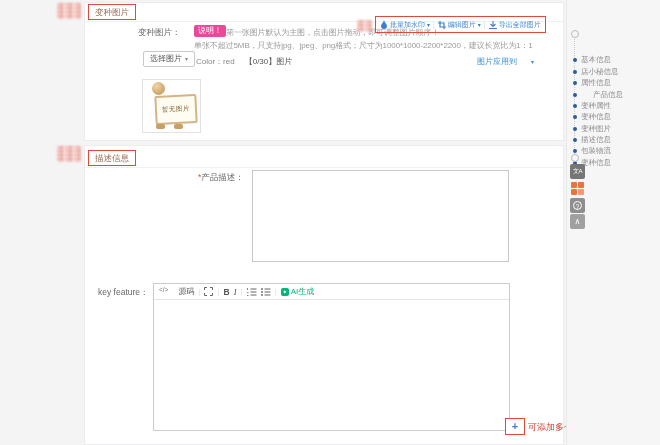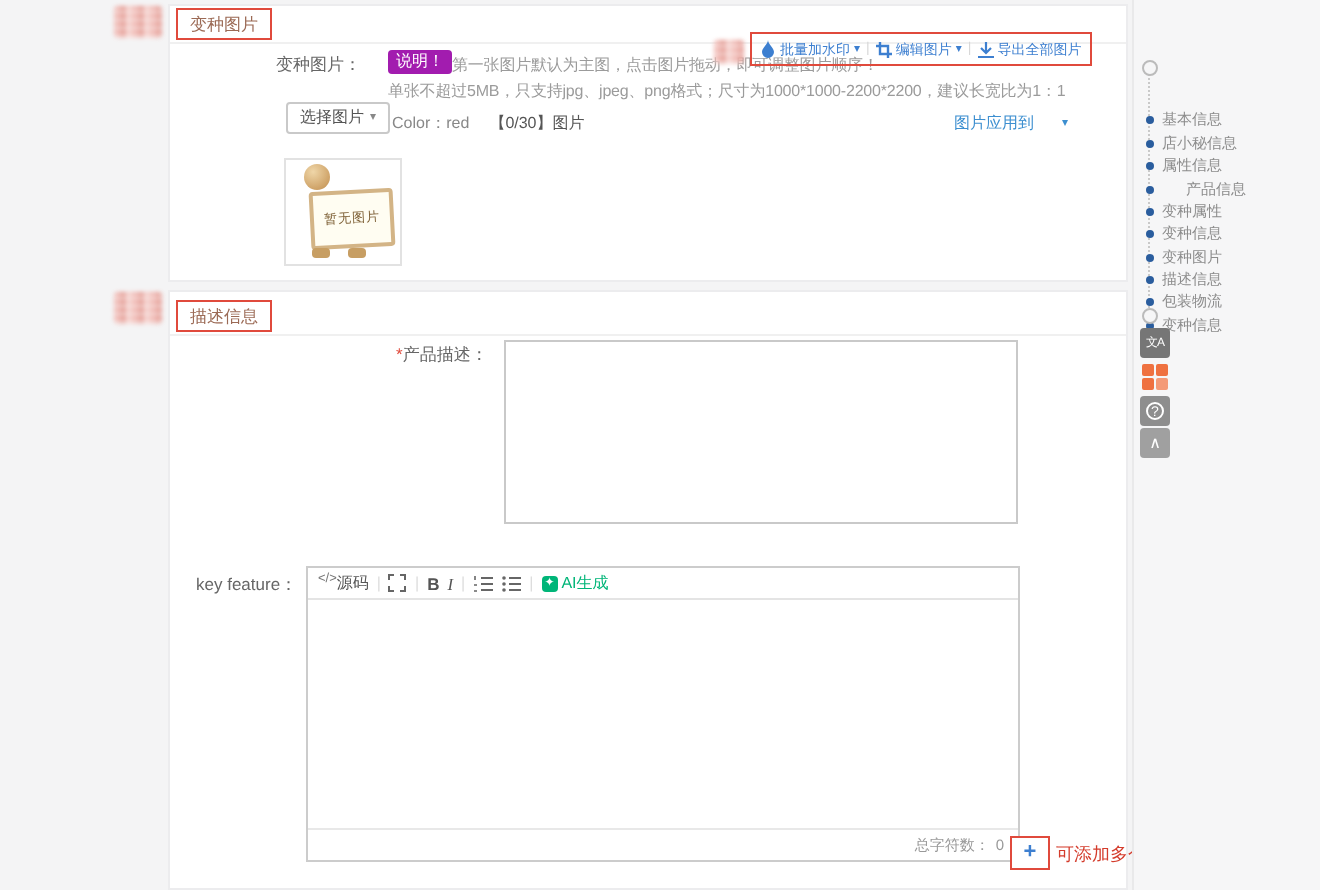--- a/index.html
+++ b/index.html
@@ -12,21 +12,21 @@
   .card{position:absolute;background:#fff;border:1px solid #ececee;box-sizing:border-box;}
   .hline{position:absolute;height:0;border-bottom:1px solid #f0f0f0;}
   .stamp{position:absolute;border-radius:2px;opacity:.9;filter:blur(1.1px);
     background:
       repeating-linear-gradient(0deg,rgba(255,255,255,.35) 0 2px,transparent 2px 4px),
       repeating-linear-gradient(90deg,#f0b4ae 0 3px,#e59a92 3px 6px,#f6cdc8 6px 9px);}
   .sec-title{position:absolute;font-size:8.5px;color:#9b6a55;background:#fff;
     border:1px solid #e04a3c;padding:2px 6px;line-height:10px;white-space:nowrap;}
   .lbl{position:absolute;font-size:8.5px;color:#666;text-align:left;white-space:nowrap;}
   .note{position:absolute;font-size:8px;color:#9b9b9b;white-space:nowrap;letter-spacing:-.1px;}
-  .badge{position:absolute;font-size:8px;color:#fff;background:#a21caf;border-radius:2px;
+  .badge{position:absolute;font-size:8px;color:#fff;background:#ec4899;border-radius:2px;
     padding:1px 4px;line-height:10px;}
   .toolbar{position:absolute;display:flex;align-items:center;gap:3px;
     border:1px solid #e04a3c;height:17px;padding:0 4px;box-sizing:border-box;white-space:nowrap;}
   .tlink{display:flex;align-items:center;gap:2px;font-size:7px;color:#3d7fd0;cursor:pointer;}
   .tsep{color:#d8d8d8;font-size:7px;}
   .caret{font-size:6px;color:#3d7fd0;}
   .btn{position:absolute;background:#fff;border:1px solid #c9c9c9;border-radius:2px;
     font-size:8px;color:#555;padding:2px 6px;line-height:10px;display:flex;gap:3px;align-items:center;}
   .btn .caret{color:#888;}
   .colorrow{position:absolute;display:flex;gap:10px;font-size:8px;color:#888;}
@@ -37,21 +37,21 @@
     background:radial-gradient(circle at 35% 30%,#efd6a8,#cfa368 70%,#b98c50);}
   .fig-sign{position:absolute;left:12px;top:15px;width:38px;height:25px;transform:rotate(-3deg);
     background:#fffdf2;border:2px solid #d3b486;border-radius:2px;
     display:flex;align-items:center;justify-content:center;
     font-size:6.5px;color:#7d5f35;letter-spacing:.5px;}
   .fig-foot{position:absolute;width:9px;height:5px;border-radius:2px;background:#c79e63;}
   .ta{position:absolute;border:1px solid #c9c9c9;background:#fff;resize:none;box-sizing:border-box;outline:none;}
   .editor{position:absolute;border:1px solid #cccccc;background:#fff;box-sizing:border-box;}
   .ed-toolbar{display:flex;align-items:center;gap:4px;height:15px;border-bottom:1px solid #e4e4e4;
     padding:0 5px;font-size:8px;color:#555;}
-  .ed-btn{display:flex;align-items:flex-start;gap:0;cursor:pointer;color:#555;}
+  .ed-btn{display:flex;align-items:flex-start;gap:10px;cursor:pointer;color:#555;}
   .ed-sep{color:#ddd;}
   .ed-b{font-weight:bold;font-size:8.5px;}
   .ed-i{font-style:italic;font-family:"Liberation Serif",serif;font-size:8.5px;}
   .ai{color:#00b578;display:flex;align-items:center;gap:2px;}
   .ai-ico{width:8px;height:8px;background:#00b578;border-radius:2px;color:#fff;font-size:6px;
     display:flex;align-items:center;justify-content:center;}
   .ed-status{position:absolute;left:0;right:0;bottom:0;height:15px;border-top:1px solid #e8e8e8;
     display:flex;justify-content:flex-end;align-items:center;gap:3px;
     padding-right:7px;font-size:7.5px;color:#999;}
   .plusbox{position:absolute;width:18px;height:15px;border:1px solid #e04a3c;background:#fff;
@@ -189,24 +189,20 @@
           <circle cx="1" cy="7" r=".9" fill="#666"></circle>
         </svg>
       </span>
     <span class="ed-sep">|</span>
     <span class="ed-btn ai">
       <span class="ai-ico">✦</span>
       <span>AI生成</span>
     </span>
   </div>
   <div style="position:absolute;left:0;right:0;top:16px;bottom:16px;"></div>
-  <div class="ed-status">
-    <span>总字符数：</span>
-    <span>0</span>
-  </div>
 </div>
 
 <div class="plusbox" style="left:505px;top:418px;">
   <span class="plus">+</span>
 </div>
 <div class="addhint" style="left:528px;top:421px;">可添加多个产品卖点</div>
 
 <div class="sidebar">
   <div class="dashline"></div>
   <div class="circ" style="top:30px;"></div>

